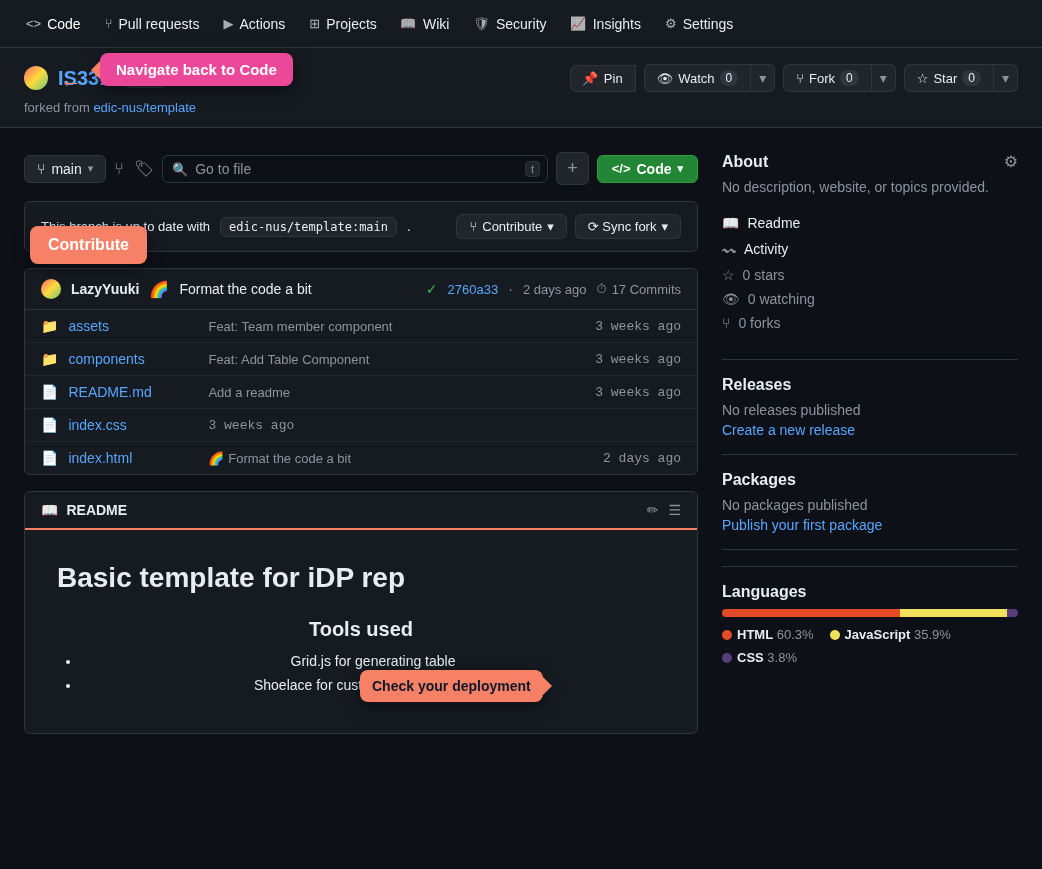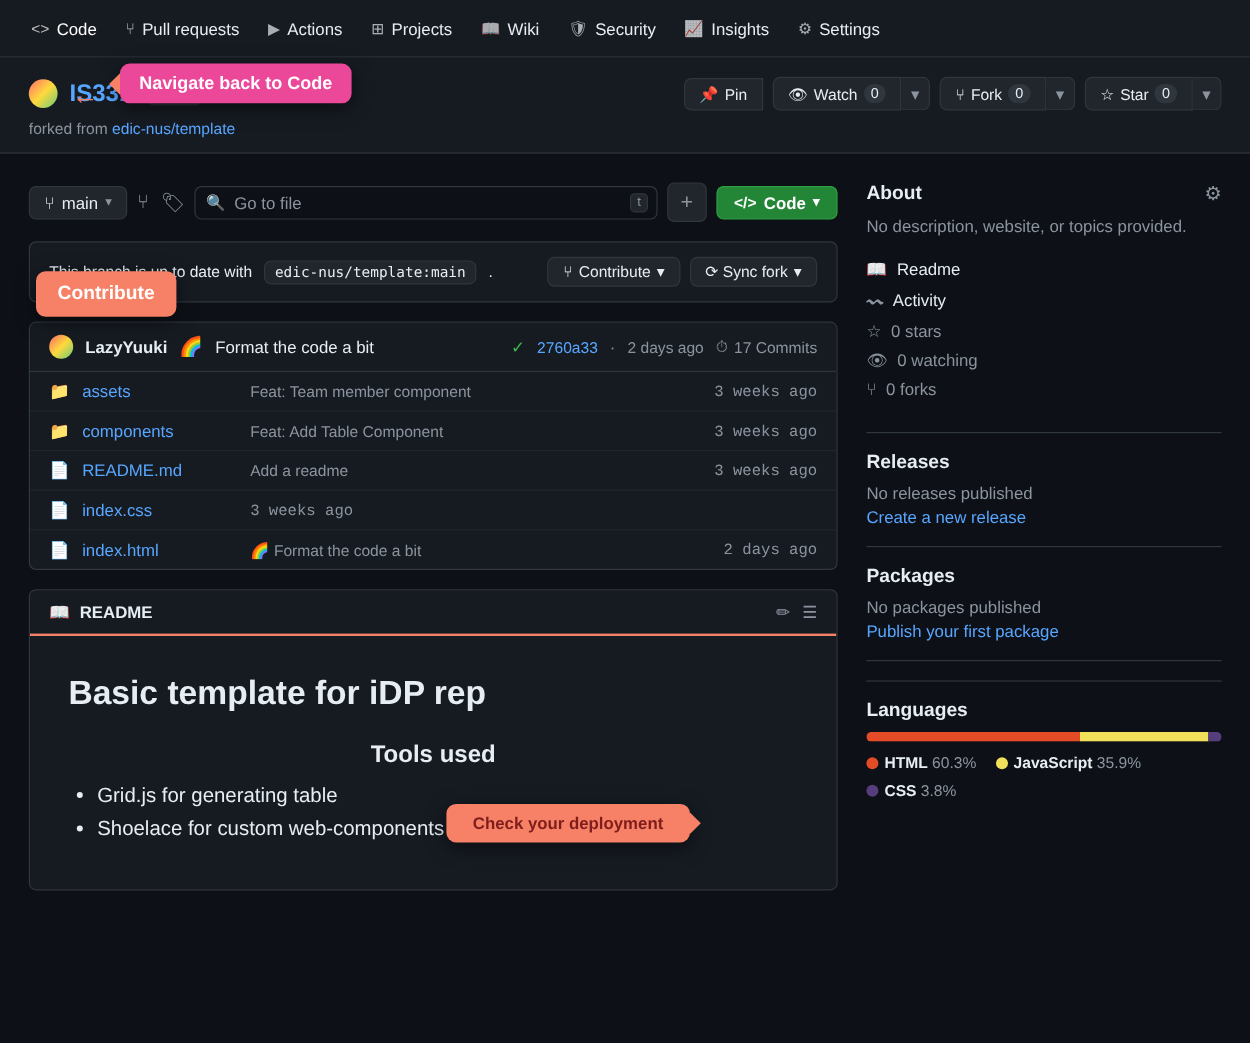--- a/index.html
+++ b/index.html
@@ -79,21 +79,21 @@
 
     
     .readme-box { background: #161b22; border: 1px solid #30363d; border-radius: 6px; overflow: hidden; }
     .readme-header { display: flex; align-items: center; justify-content: space-between; padding: 10px 16px; border-bottom: 2px solid #f78166; background: #161b22; }
     .readme-title { display: flex; align-items: center; gap: 8px; font-weight: 600; font-size: 14px; }
     .readme-icons { display: flex; gap: 10px; color: #8b949e; cursor: pointer; }
     .readme-content { padding: 32px; }
     .readme-content h1 { font-size: 28px; font-weight: 700; color: #e6edf3; margin-bottom: 16px; }
     .readme-content h2 { font-size: 20px; font-weight: 600; color: #e6edf3; margin-bottom: 12px; margin-top: 24px; text-align: center; }
     .readme-content ul { padding-left: 24px; color: #e6edf3; }
-    .readme-content li { margin-bottom: 8px; font-size: 17px; }
+    .readme-content li { margin-bottom: 8px; font-size: 14px; text-align: center; }
 
     
     .about-box { margin-bottom: 24px; }
     .about-header { display: flex; align-items: center; justify-content: space-between; margin-bottom: 8px; }
     .about-title { font-weight: 600; font-size: 16px; }
     .about-desc { color: #8b949e; font-size: 14px; margin-bottom: 16px; }
     .about-link { display: flex; align-items: center; gap: 8px; color: #e6edf3; font-size: 14px; padding: 4px 0; cursor: pointer; }
     .about-link .link-icon { color: #8b949e; font-size: 14px; }
     .about-link .count-text { color: #8b949e; }
     .right-divider { border: none; border-top: 1px solid #30363d; margin: 16px 0; }
@@ -114,21 +114,21 @@
     .languages-bar { display: flex; border-radius: 4px; overflow: hidden; height: 8px; margin-bottom: 10px; }
     .lang-bar-segment { height: 100%; }
     .lang-list { display: flex; flex-wrap: wrap; gap: 8px 16px; }
     .lang-item { display: flex; align-items: center; gap: 5px; font-size: 13px; }
     .lang-dot { width: 10px; height: 10px; border-radius: 50%; flex-shrink: 0; }
 
     
     .gear-icon { cursor: pointer; color: #8b949e; font-size: 16px; }
 
     
-    .check-deploy-bubble { position: absolute; background: #f78166; color: #7f1d1d; font-weight: 700; font-size: 14px; border-radius: 8px; padding: 8px 22px; top: 670px; left: 360px; z-index: 100; box-shadow: 0 4px 16px rgba(0,0,0,0.5); margin-left: 12px; }
+    .check-deploy-bubble { position: absolute; background: #f78166; color: #0f172a; font-weight: 700; font-size: 14px; border-radius: 8px; padding: 8px 12px; top: 670px; left: 360px; z-index: 100; box-shadow: 0 4px 16px rgba(0,0,0,0.5); }
     .check-deploy-bubble::after { content: ''; position: absolute; right: -18px; top: 50%; transform: translateY(-50%); border: 9px solid transparent; border-left-color: #f78166; }
 
     .contribute-tooltip { position: absolute; background: #f78166; color: #fff; font-weight: 700; font-size: 16px; border-radius: 8px; padding: 10px 18px; top: 226px; left: 30px; z-index: 100; box-shadow: 0 4px 16px rgba(0,0,0,0.5); }
   </style>
 </head>
 <body>
 
 <div style="position:relative;">
 
   <nav class="top-nav">

